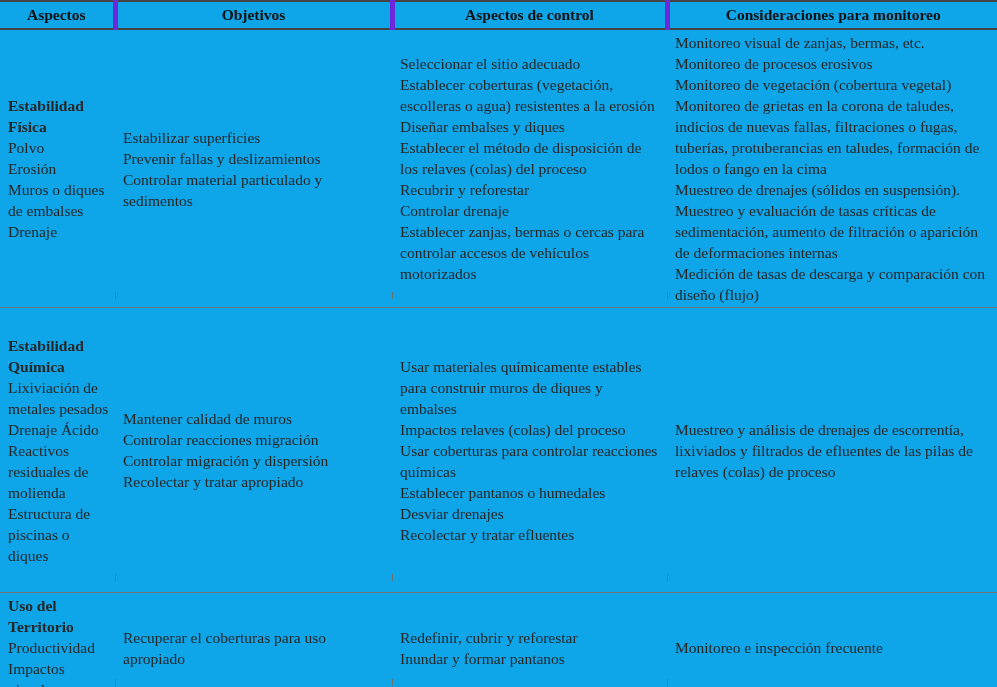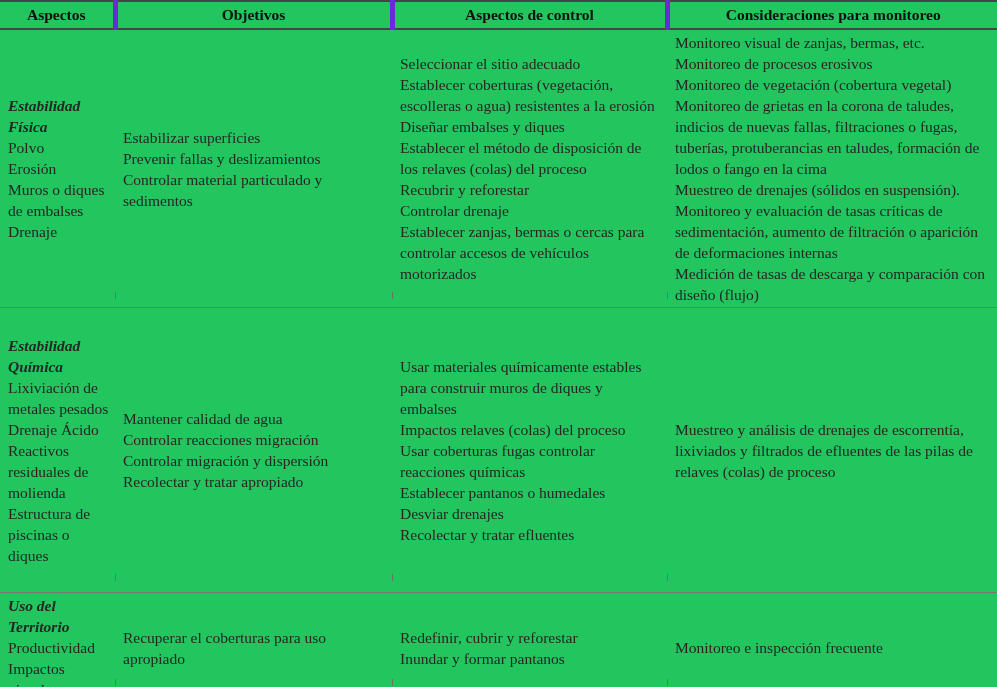--- a/index.html
+++ b/index.html
@@ -1,20 +1,20 @@
 <!DOCTYPE html>
 <html><head>
 <meta charset="utf-8">
 <style>
   html, body { margin: 0; padding: 0; background: #ffffff; }
   .page {
     position: relative;
     width: 997px;
     height: 687px;
-    background: #22c55e;
+    background: #0ea5e9;
     overflow: hidden;
     font-family: "Liberation Serif", "DejaVu Serif", serif;
     color: #262626;
   }
   table.doc-table {
     position: absolute;
     top: 0; left: 0;
     width: 997px;
     border-collapse: collapse;
     table-layout: fixed;
@@ -40,21 +40,21 @@
     font-size: 15.5px;
     line-height: 21px;
     padding: 2px 6px 2px 8px;
     overflow: hidden;
   }
   tr.row-fisica td { height: 261px; }
   tr.row-quimica td { height: 280px; }
   tr.row-territorio td { height: 100px; }
   td.c1 { padding-right: 18px; }
   td.c4 { line-height: 20.2px; padding-left: 10px; }
-  .aspect-title { font-weight: bold; font-style: italic; }
+  .aspect-title { font-weight: bold; }
   .lines .line { margin: 0; }
   .tick {
     position: absolute;
     width: 1px;
     height: 7px;
     background: #6f6f6f;
   }
 </style>
 </head>
 <body>
@@ -105,48 +105,48 @@
               <div class="line">Establecer zanjas, bermas o cercas para controlar accesos de vehículos motorizados</div>
             </div>
         </td>
         <td class="c4">
           <div class="lines">
               <div class="line">Monitoreo visual de zanjas, bermas, etc.</div>
               <div class="line">Monitoreo de procesos erosivos</div>
               <div class="line">Monitoreo de vegetación (cobertura vegetal)</div>
               <div class="line">Monitoreo de grietas en la corona de taludes, indicios de nuevas fallas, filtraciones o fugas, tuberías, protuberancias en taludes, formación de lodos o fango en la cima</div>
               <div class="line">Muestreo de drenajes (sólidos en suspensión).</div>
-              <div class="line">Monitoreo y evaluación de tasas críticas de sedimentación, aumento de filtración o aparición de deformaciones internas</div>
+              <div class="line">Muestreo y evaluación de tasas críticas de sedimentación, aumento de filtración o aparición de deformaciones internas</div>
               <div class="line">Medición de tasas de descarga y comparación con diseño (flujo)</div>
             </div>
         </td>
       </tr>
       <tr class="row-quimica">
         <td class="c1">
           <div class="aspect-title">Estabilidad Química</div>
           <div class="lines">
               <div class="line">Lixiviación de metales pesados</div>
               <div class="line">Drenaje Ácido</div>
               <div class="line">Reactivos residuales de molienda</div>
               <div class="line">Estructura de piscinas o diques</div>
             </div>
         </td>
         <td class="c2">
           <div class="lines">
-              <div class="line">Mantener calidad de agua</div>
+              <div class="line">Mantener calidad de muros</div>
               <div class="line">Controlar reacciones migración</div>
               <div class="line">Controlar migración y dispersión</div>
               <div class="line">Recolectar y tratar apropiado</div>
             </div>
         </td>
         <td class="c3">
           <div class="lines">
               <div class="line">Usar materiales químicamente estables para construir muros de diques y embalses</div>
               <div class="line">Impactos relaves (colas) del proceso</div>
-              <div class="line">Usar coberturas fugas controlar reacciones químicas</div>
+              <div class="line">Usar coberturas para controlar reacciones químicas</div>
               <div class="line">Establecer pantanos o humedales</div>
               <div class="line">Desviar drenajes</div>
               <div class="line">Recolectar y tratar efluentes</div>
             </div>
         </td>
         <td class="c4">
           <div class="lines">
               <div class="line">Muestreo y análisis de drenajes de escorrentía, lixiviados y filtrados de efluentes de las pilas de relaves (colas) de proceso</div>
             </div>
         </td>

